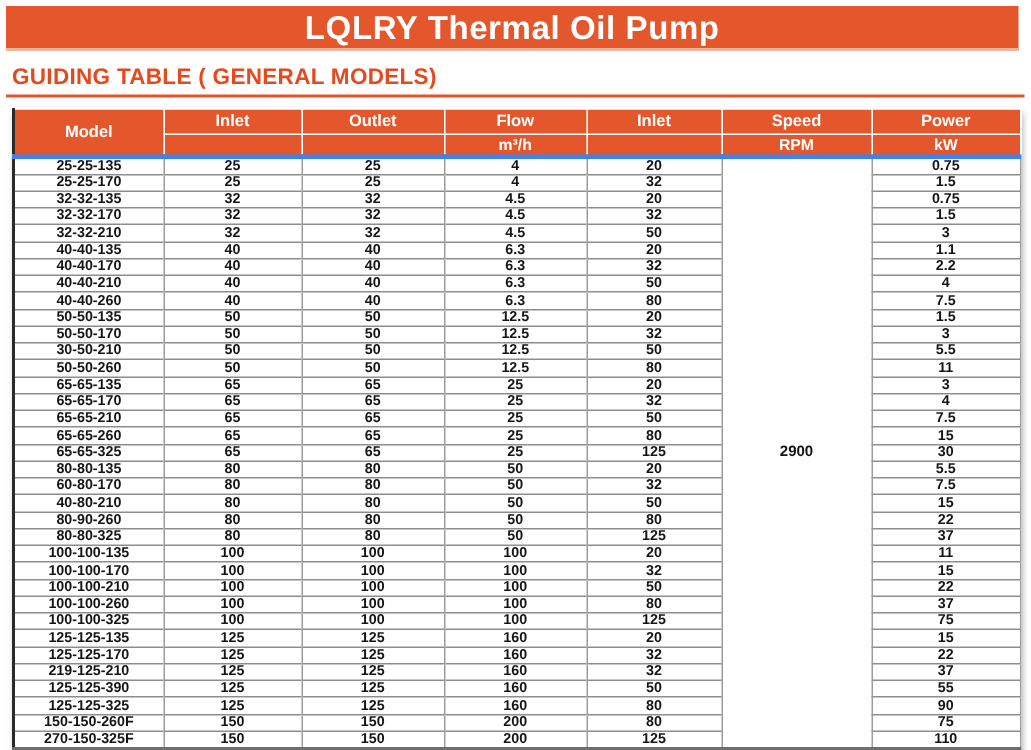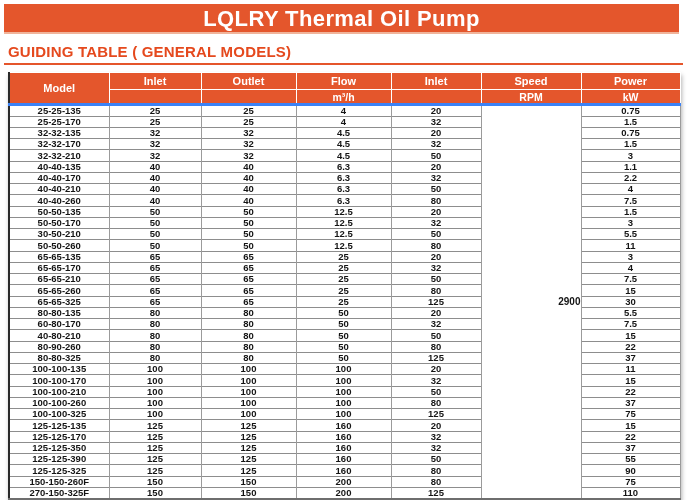--- a/index.html
+++ b/index.html
@@ -81,21 +81,20 @@
     border-left: 1px solid #9b9b9b;
     border-right: 1px solid #9b9b9b;
     background: #ffffff;
     white-space: nowrap;
     overflow: hidden;
   }
   tbody td.speed-cell {
     font-size: 10px;
     border-top: none;
     background: #ffffff;
-    text-align: right;
   }
 </style>
 </head>
 <body>
 
 <div class="banner">
   <span>LQLRY Thermal Oil Pump</span>
 </div>
 
 <div class="section-title">GUIDING TABLE ( GENERAL MODELS)</div>
@@ -366,21 +365,21 @@
       </tr>
       <tr>
         <td>125-125-170</td>
         <td>125</td>
         <td>125</td>
         <td>160</td>
         <td>32</td>
         <td>22</td>
       </tr>
       <tr>
-        <td>125-125-350</td>
+        <td>219-125-210</td>
         <td>125</td>
         <td>125</td>
         <td>160</td>
         <td>32</td>
         <td>37</td>
       </tr>
       <tr>
         <td>125-125-390</td>
         <td>125</td>
         <td>125</td>

